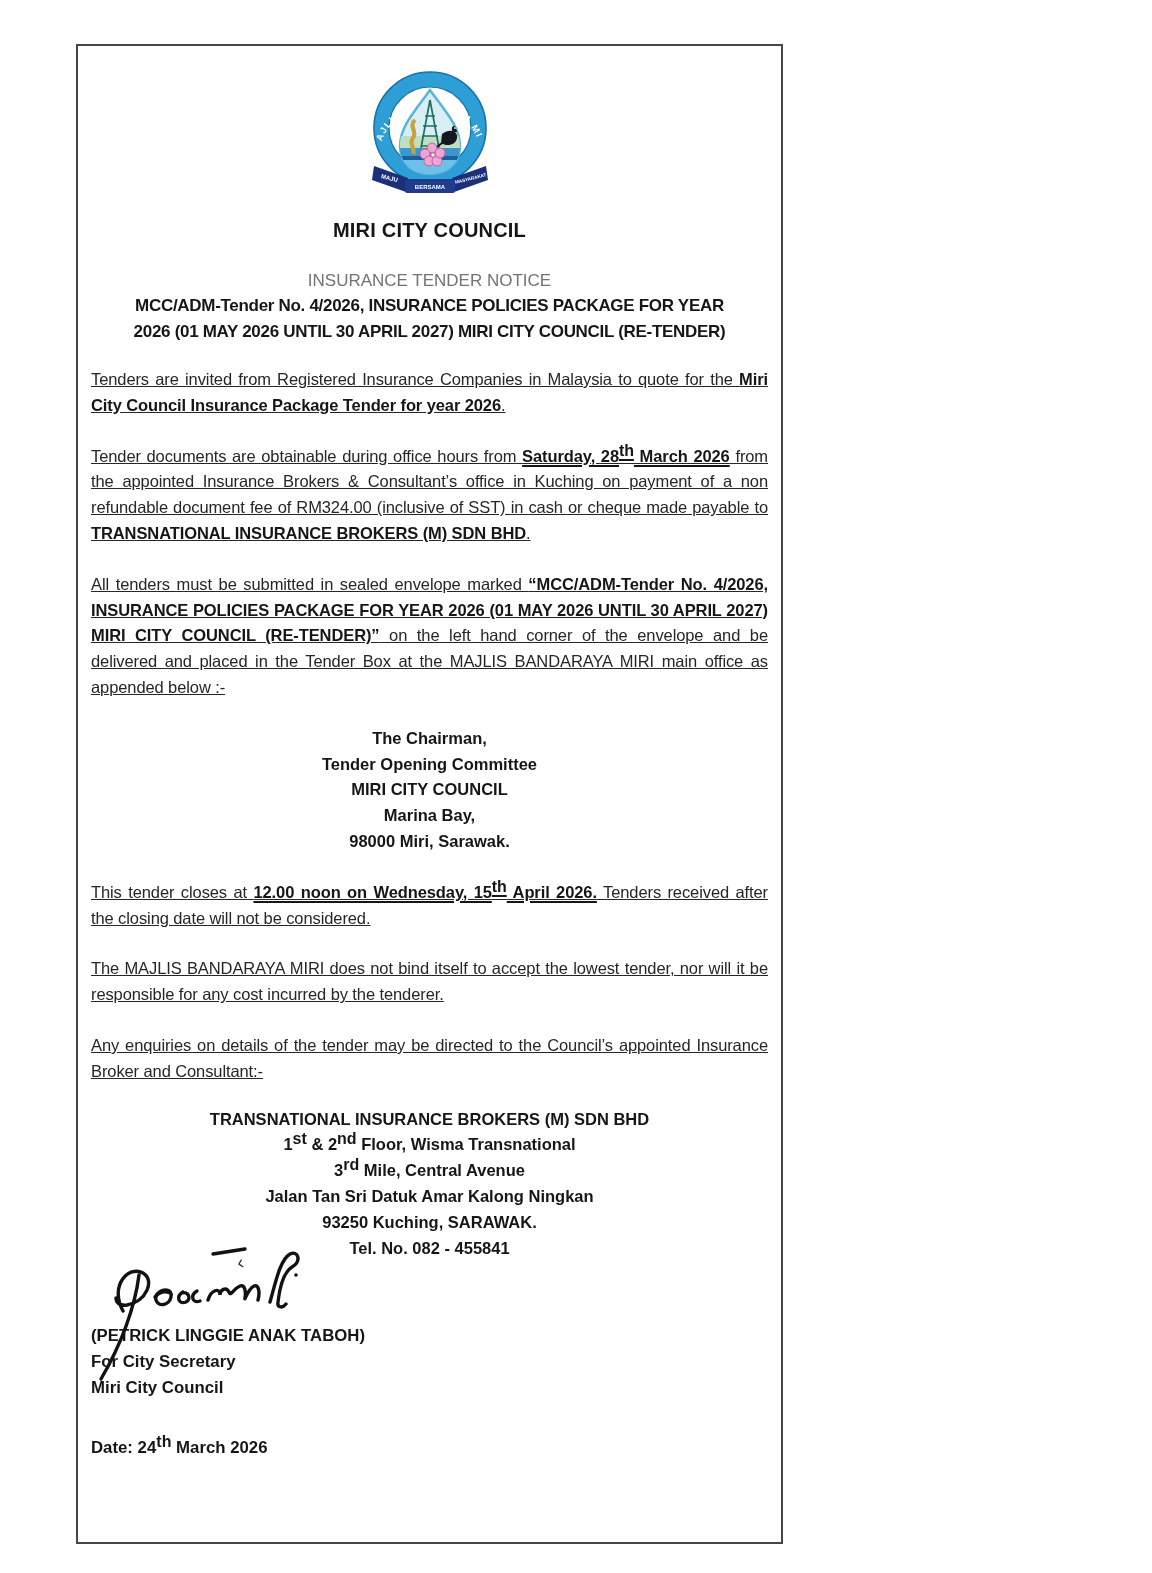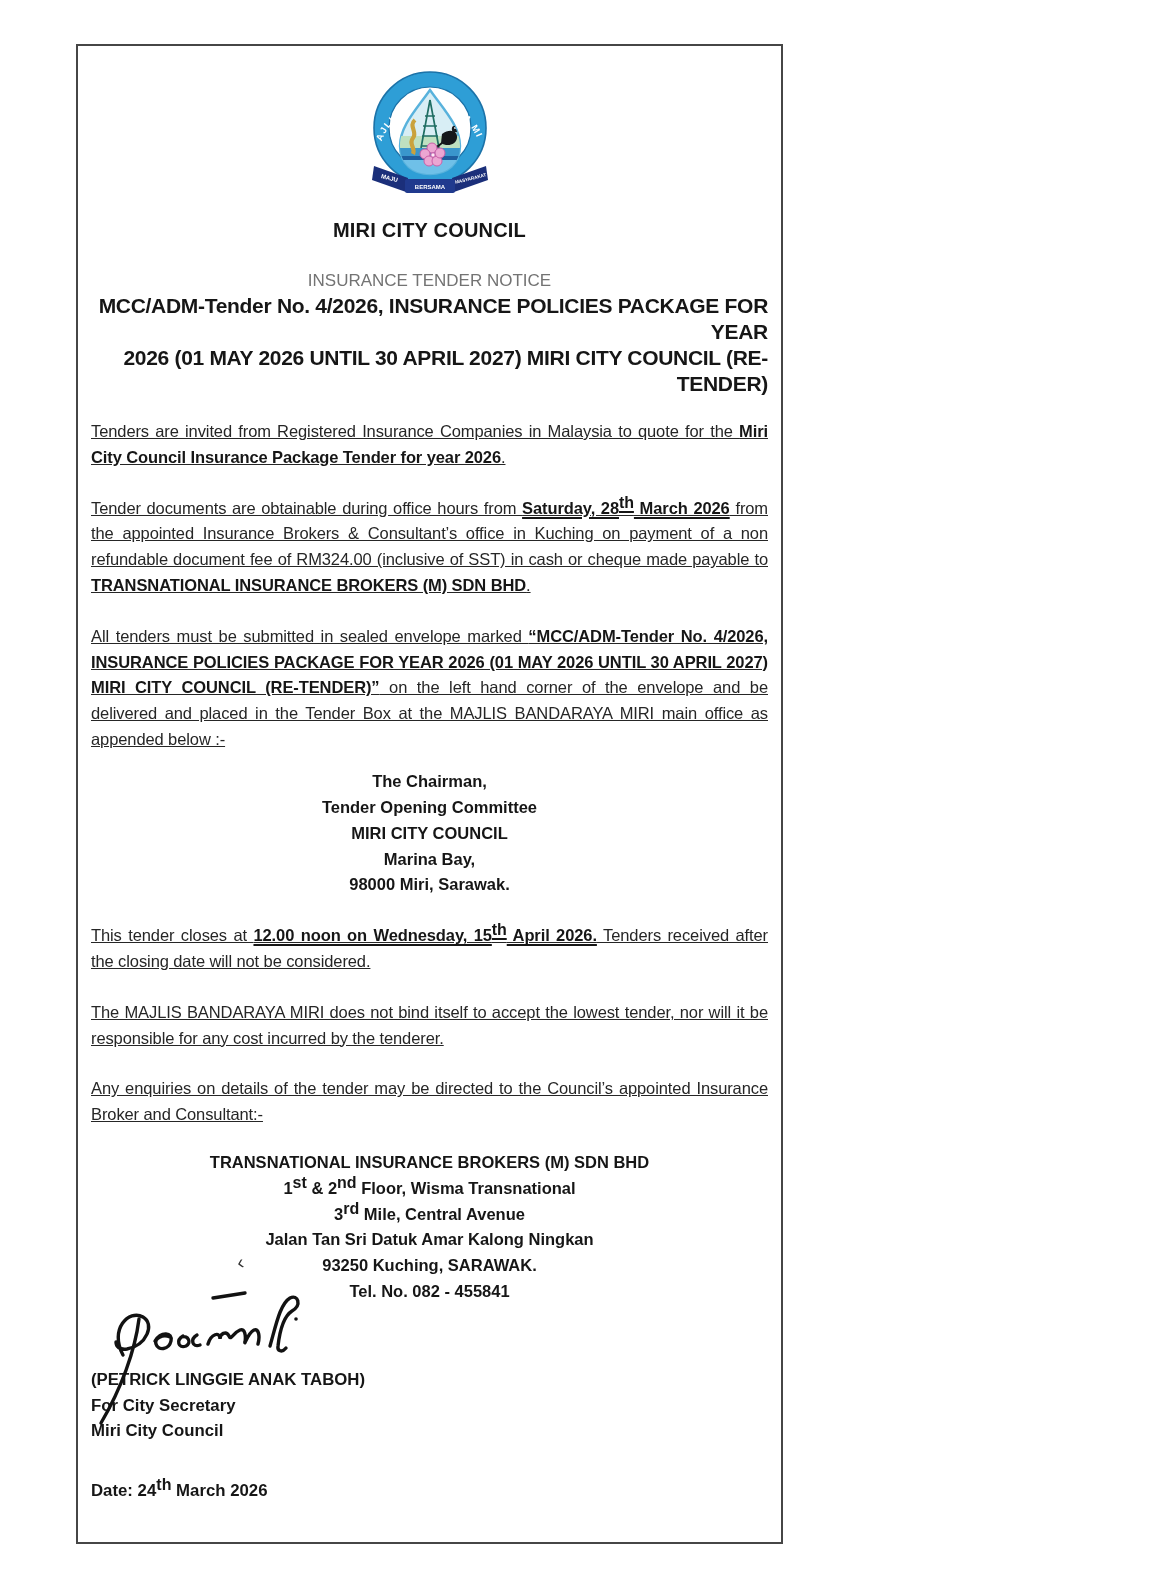--- a/index.html
+++ b/index.html
@@ -16,31 +16,31 @@
   .logo-wrap{text-align:center;margin-top:22px;height:140px;}
   .council-title{
     text-align:center;font-size:20px;font-weight:700;color:#161616;
     margin-top:10px;line-height:24px;letter-spacing:.2px;
   }
   .notice-title{
     text-align:center;font-size:17px;font-weight:400;color:#737373;
     margin-top:26px;line-height:25px;
   }
   .tender-heading{
-    text-align:right;font-size:21px;font-weight:700;color:#161616;
+    text-align:center;font-size:17px;font-weight:700;color:#161616;
     line-height:26px;letter-spacing:-.3px;
   }
   .para{
     font-size:16.5px;line-height:25.8px;text-align:justify;
     margin-top:25px;color:#262626;letter-spacing:-.1px;text-decoration:underline;
   }
   .para:first-of-type{margin-top:22px;}
   .center-block{
     text-align:center;font-weight:700;font-size:16.5px;line-height:25.8px;
-    margin-top:16px;color:#161616;
+    margin-top:25px;color:#161616;
   }
   .center-block .line{min-height:25.8px;}
   .b{font-weight:700;color:#161616;}
   .u{text-decoration:underline;text-decoration-thickness:1.6px;text-underline-offset:3px;}
   sup{font-size:16px;vertical-align:6px;line-height:0;}
   .broker-block{margin-top:22px;}
   .stray-mark{
     position:absolute;left:159px;top:1205px;font-size:20px;color:#333;
     transform:rotate(-12deg);
   }

